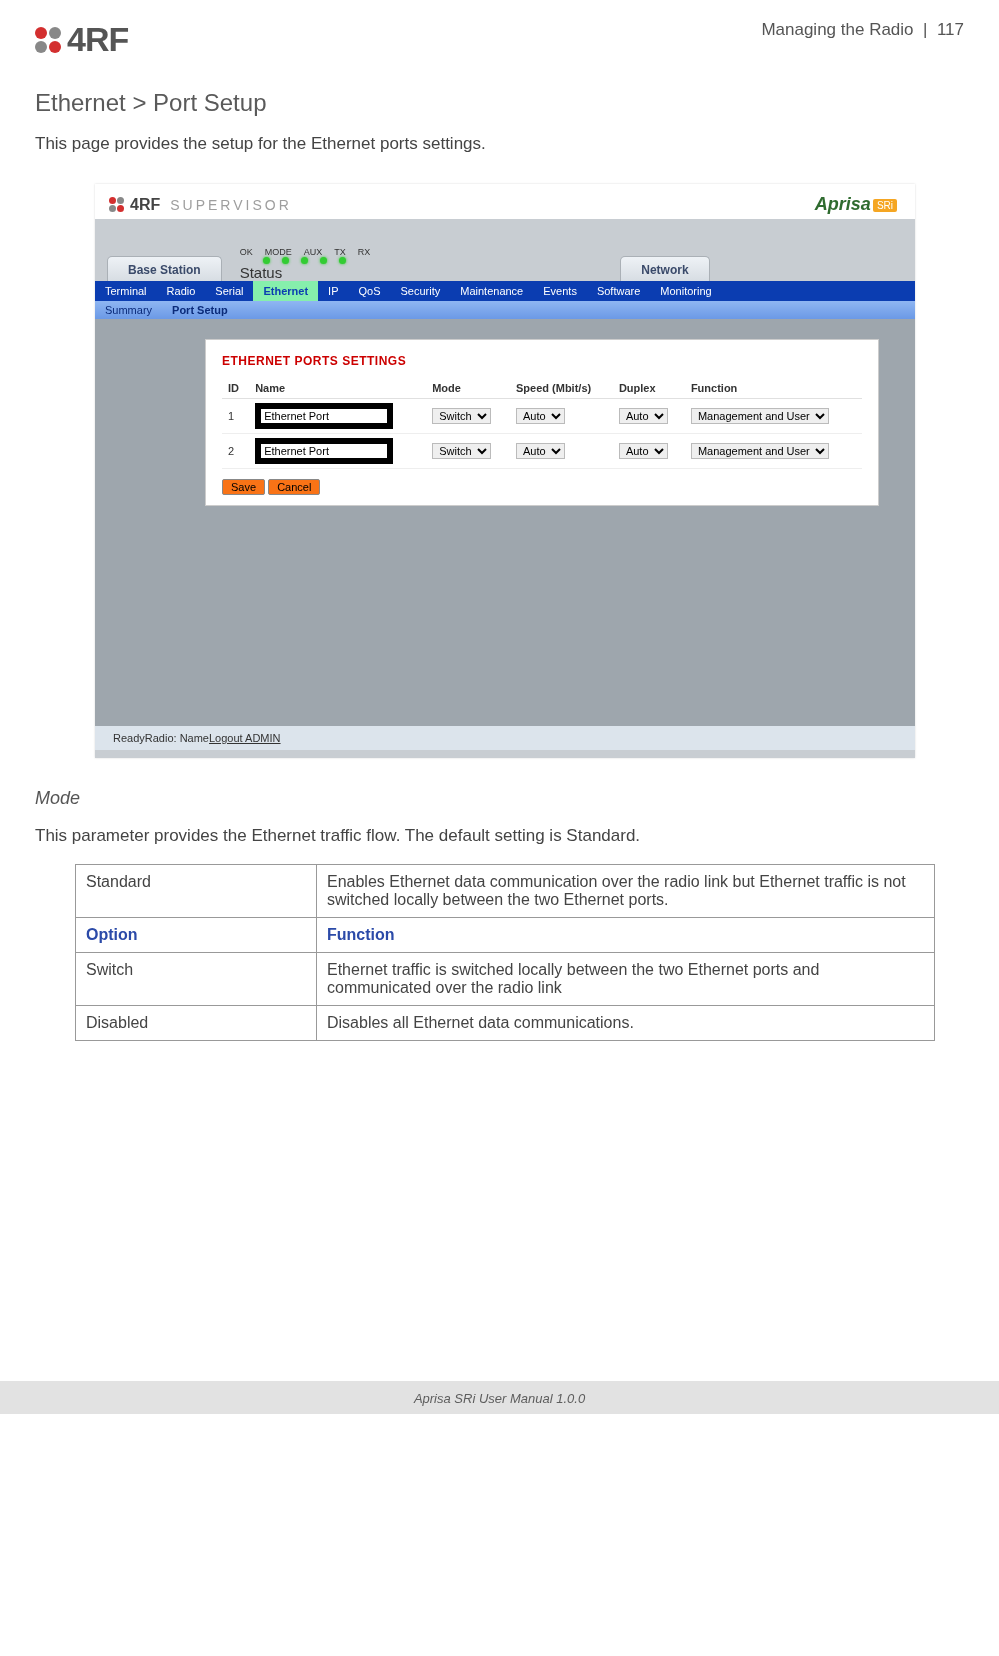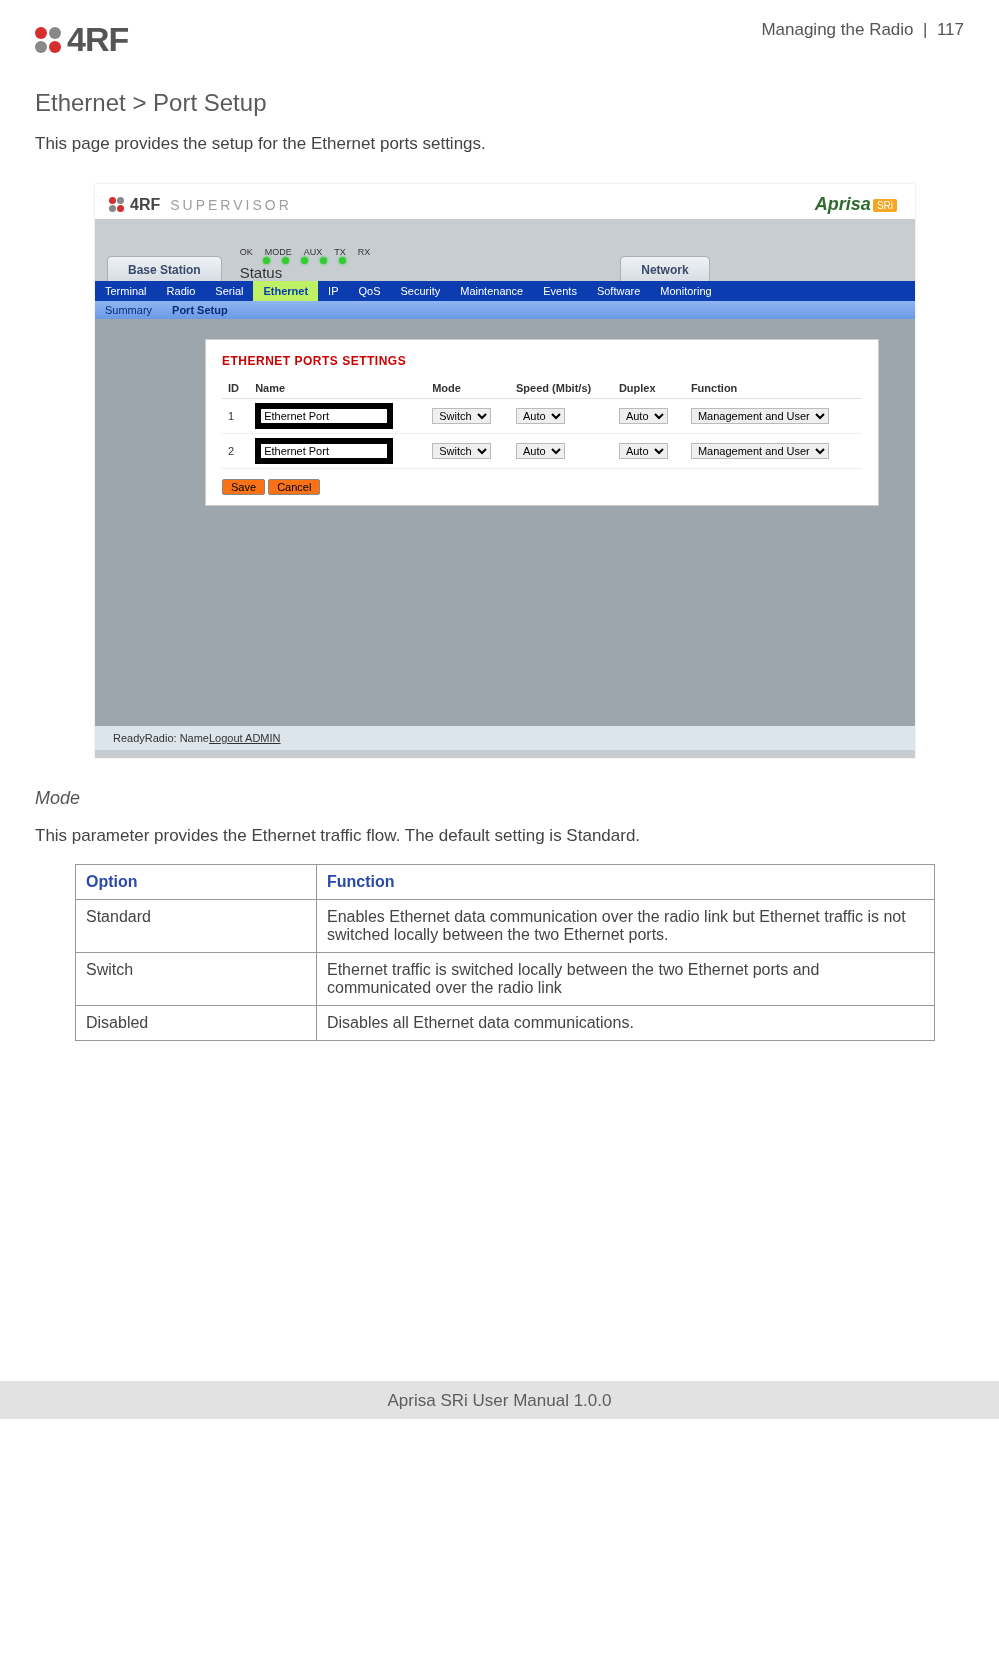--- a/index.html
+++ b/index.html
@@ -130,21 +130,21 @@
     background: #0b3db1;
     display: flex;
     font-size: 11px;
   }
   .main-nav a {
     color: #fff;
     padding: 4px 10px;
     text-decoration: none;
   }
   .main-nav a.active {
-    background: #bef264;
+    background: #86efac;
     color: #0b3db1;
     font-weight: 700;
   }
   .sub-nav {
     background: linear-gradient(#8fb6f2,#6b99e6);
     display: flex;
     font-size: 11px;
   }
   .sub-nav a { color: #0b2b7a; padding: 3px 10px; text-decoration: none; }
   .sub-nav a.active { font-weight: 700; }
@@ -222,22 +222,23 @@
     vertical-align: top;
     color: #444;
   }
   table.opt td.label { width: 220px; }
 
   .footer {
     margin-top: 340px;
     background: #e2e2e2;
     text-align: center;
     padding: 10px 0 8px 0;
-    font-size: 17px;
+    font-size: 13px;
     color: #5d5d5d;
+    font-style: italic;
   }
 </style>
 </head>
 <body>
 
 <div class="page">
 
   <div class="top-header">
     <div class="logo-4rf">
       <div class="logo-dots">
@@ -363,26 +364,26 @@
       </div>
     </div>
   </div>
 
   <h4 class="subsection">Mode</h4>
   <p class="desc">This parameter provides the Ethernet traffic flow. The default setting is Standard.</p>
 
   <table class="opt">
     <tbody>
         <tr>
+      <td class="label">Standard</td>
+      <td>Enables Ethernet data communication over the radio link but Ethernet traffic is not switched locally between the two Ethernet ports.</td>
+    </tr>
+    <tr>
       <th>Option</th>
       <th>Function</th>
-    </tr>
-    <tr>
-      <td class="label">Standard</td>
-      <td>Enables Ethernet data communication over the radio link but Ethernet traffic is not switched locally between the two Ethernet ports.</td>
     </tr>
     <tr>
       <td class="label">Switch</td>
       <td>Ethernet traffic is switched locally between the two Ethernet ports and communicated over the radio link</td>
     </tr>
     <tr>
       <td class="label">Disabled</td>
       <td>Disables all Ethernet data communications.</td>
     </tr>
   </tbody>

